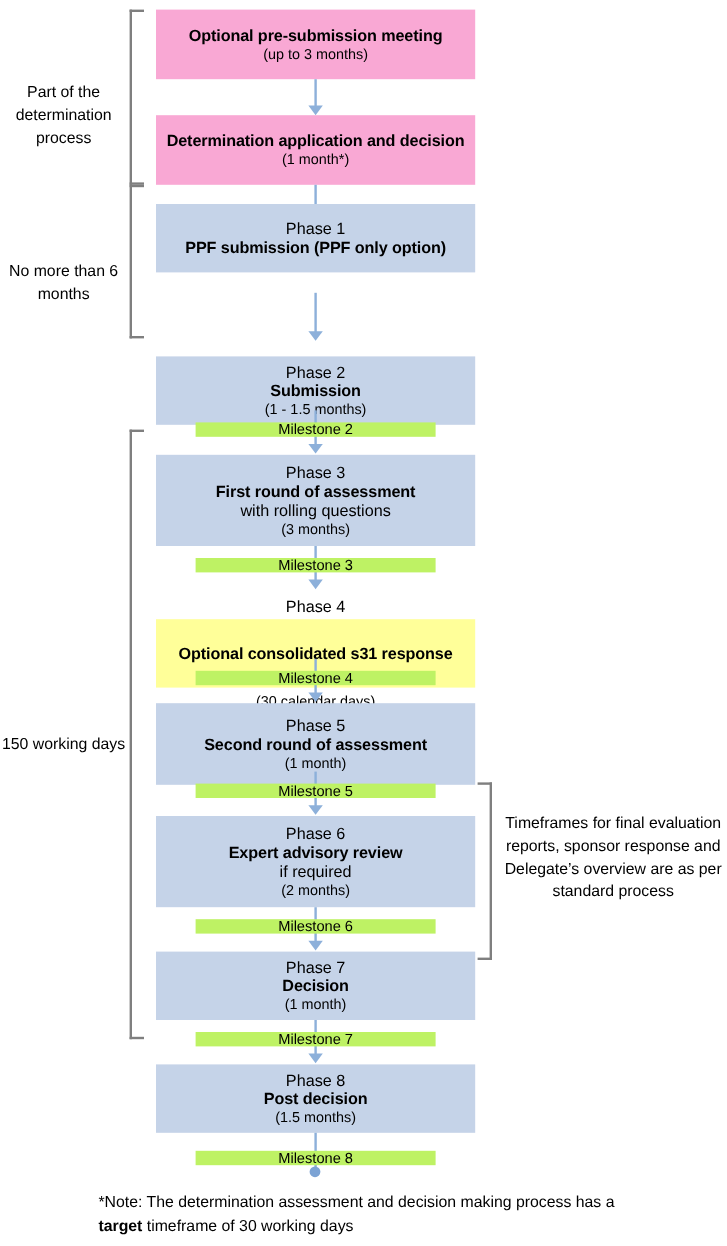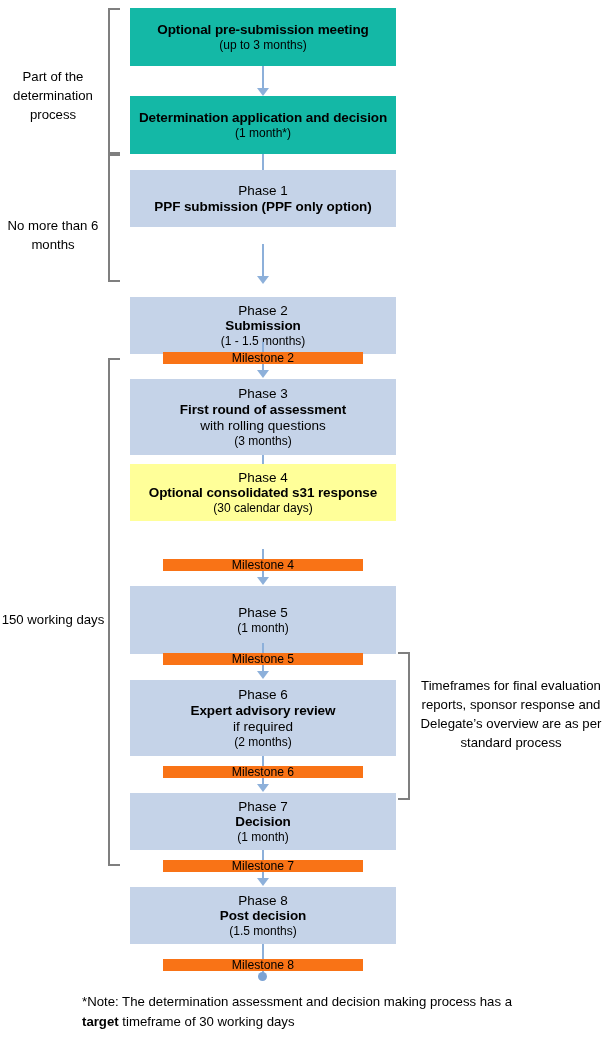--- a/index.html
+++ b/index.html
@@ -28,21 +28,21 @@
     width: 266px;
     box-sizing: border-box;
     display: flex;
     flex-direction: column;
     align-items: center;
     justify-content: center;
     text-align: center;
     line-height: 1.18;
     padding: 2px 4px;
   }
-  .node.gray  { background: #14b8a6; }
+  .node.gray  { background: #f9a8d4; }
   .node.blue  { background: #C5D3E8; }
   .node.yellow{ background: #FFFF99; }
 
   .n-line { display: block; }
   .n-plain  { font-size: 13.5px; font-weight: normal; }
   .n-bold   { font-size: 13.5px; font-weight: bold; letter-spacing: -0.1px; }
   .n-small  { font-size: 12px; font-weight: normal; }
 
   
   .conn {
@@ -69,21 +69,21 @@
     background: #7CA3D4;
   }
 
   
   .milestone {
     position: absolute;
     width: 200px;
     left: 163px;
     text-align: center;
     font-size: 12.2px;
-    background: #f97316;
+    background: #bef264;
     line-height: 1;
   }
 
   
   .bracket-left {
     position: absolute;
     left: 108px;
     width: 12px;
     border-left: 2px solid #7F7F7F;
     border-top: 2px solid #7F7F7F;
@@ -185,32 +185,33 @@
     <span class="n-line n-plain">Phase 3</span>
     <span class="n-line n-bold">First round of assessment</span>
     <span class="n-line n-plain">with rolling questions</span>
     <span class="n-line n-small">(3 months)</span>
   </div>
 
   <div class="conn" style="top:455px; height:30px;"></div>
   <div class="milestone" style="top:465px;">Milestone 3</div>
   <div class="arrowhead" style="top:483px;"></div>
 
-  <div class="node yellow" style="top:464px; height:57px;">
+  <div class="node yellow" style="top:516px; height:57px;gap:24px;">
     <span class="n-line n-plain">Phase 4</span>
     <span class="n-line n-bold">Optional consolidated s31 response</span>
     <span class="n-line n-small">(30 calendar days)</span>
   </div>
 
   <div class="conn" style="top:549px; height:30px;"></div>
   <div class="milestone" style="top:559px;">Milestone 4</div>
   <div class="arrowhead" style="top:577px;"></div>
 
   <div class="node blue" style="top:586px; height:68px;">
     <span class="n-line n-plain">Phase 5</span>
+    <span class="n-line n-bold">Second round of assessment</span>
     <span class="n-line n-small">(1 month)</span>
   </div>
 
   <div class="conn" style="top:643px; height:30px;"></div>
   <div class="milestone" style="top:653px;">Milestone 5</div>
   <div class="arrowhead" style="top:671px;"></div>
 
   <div class="node blue" style="top:680px; height:76px;">
     <span class="n-line n-plain">Phase 6</span>
     <span class="n-line n-bold">Expert advisory review</span>

